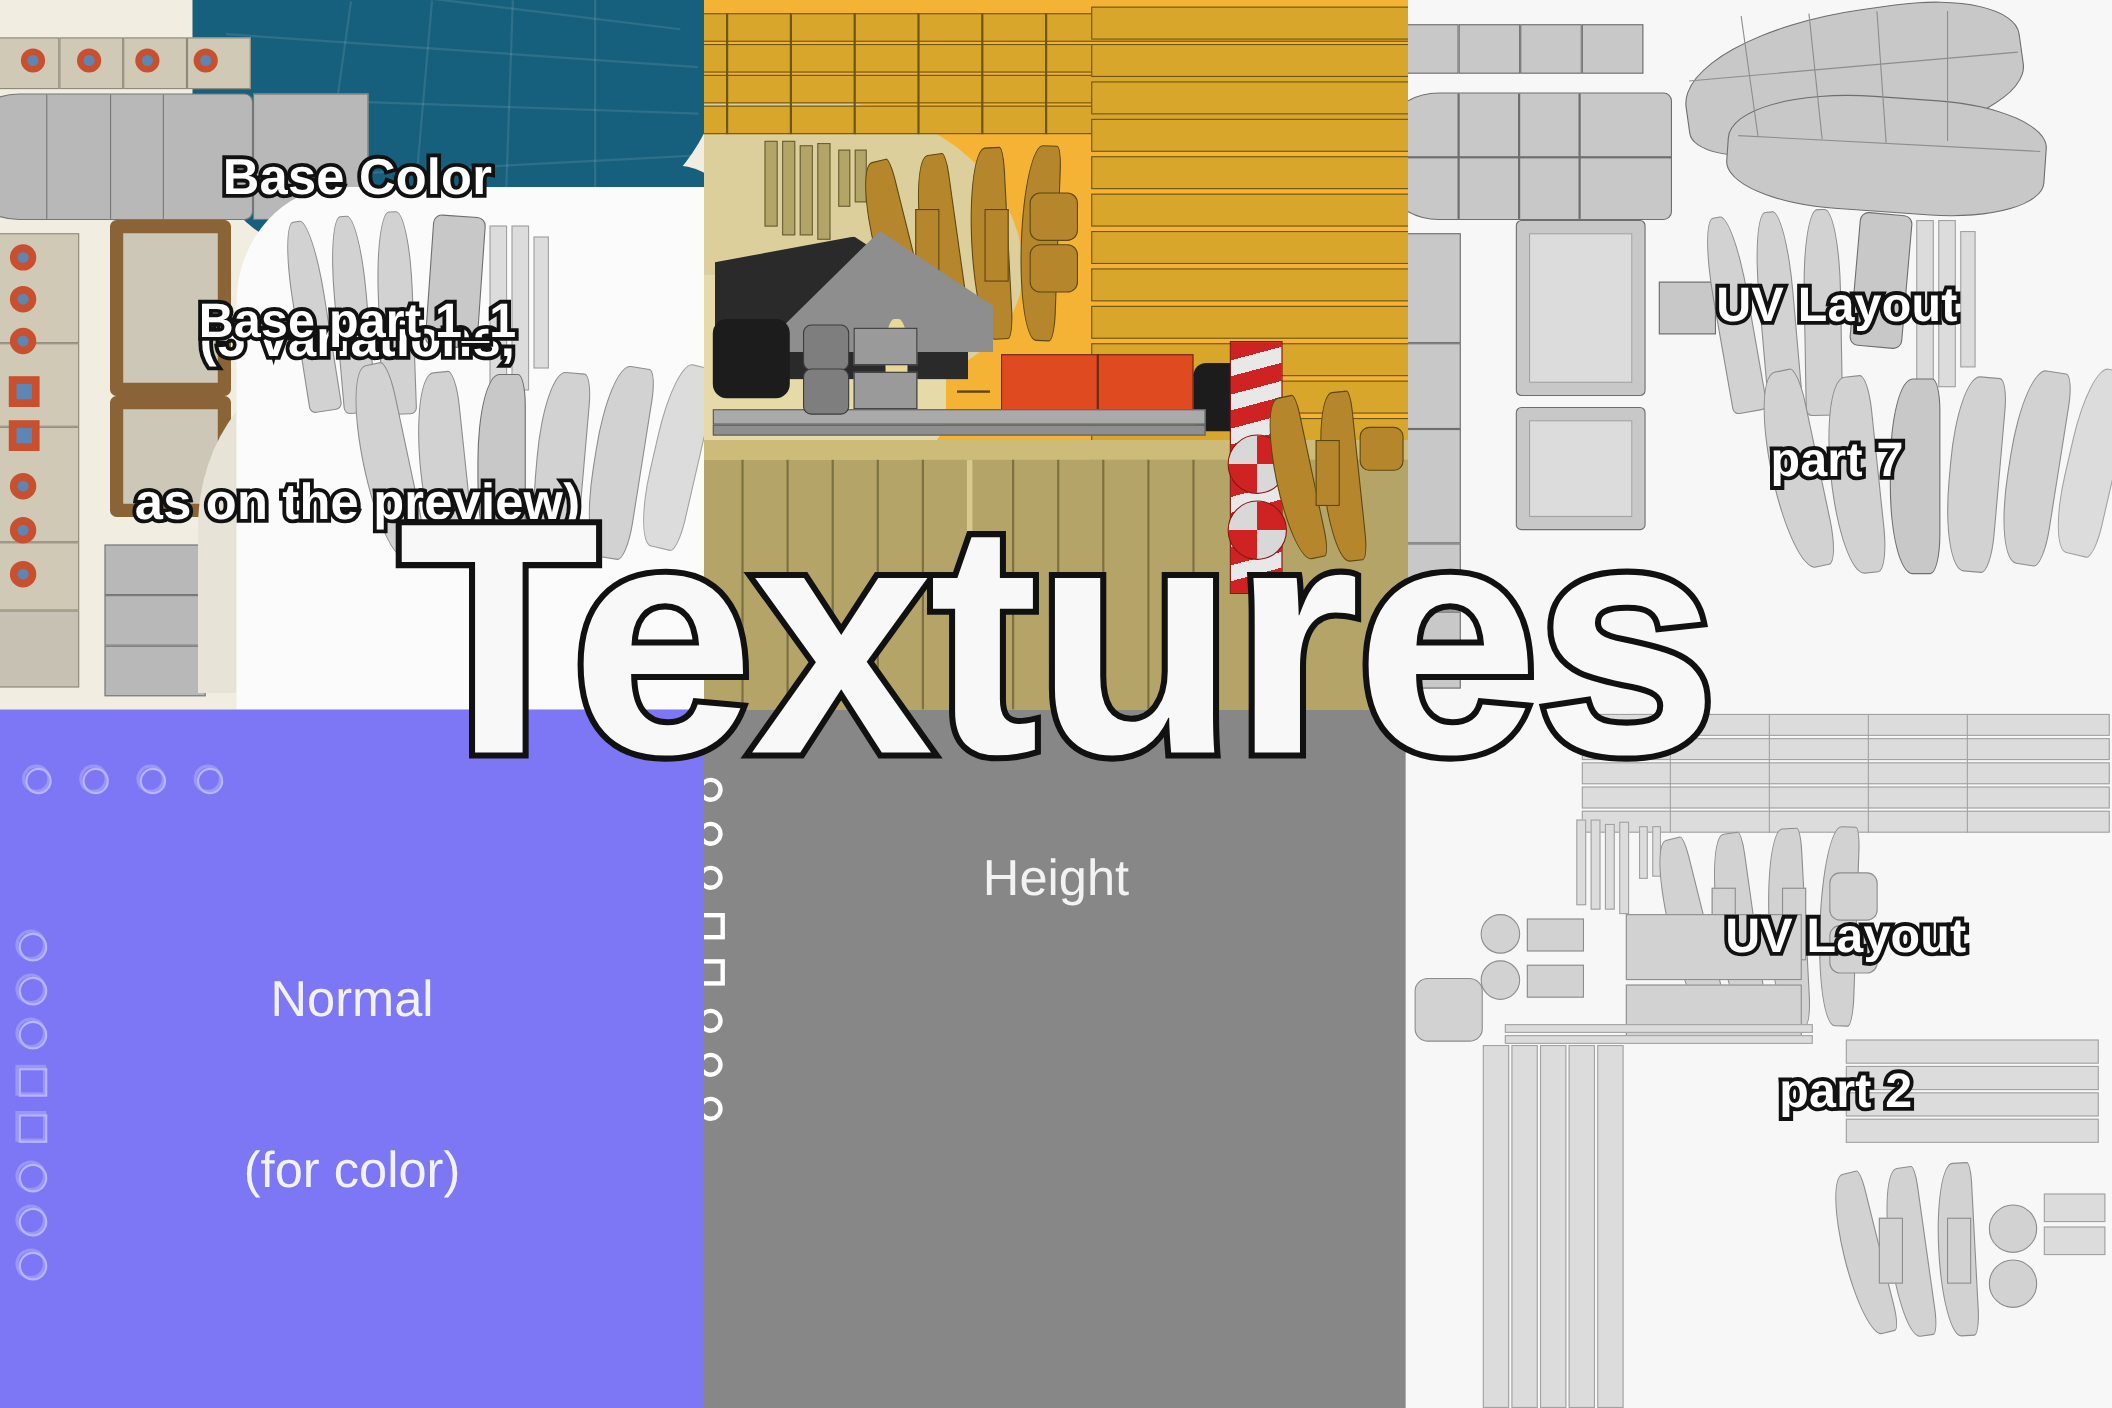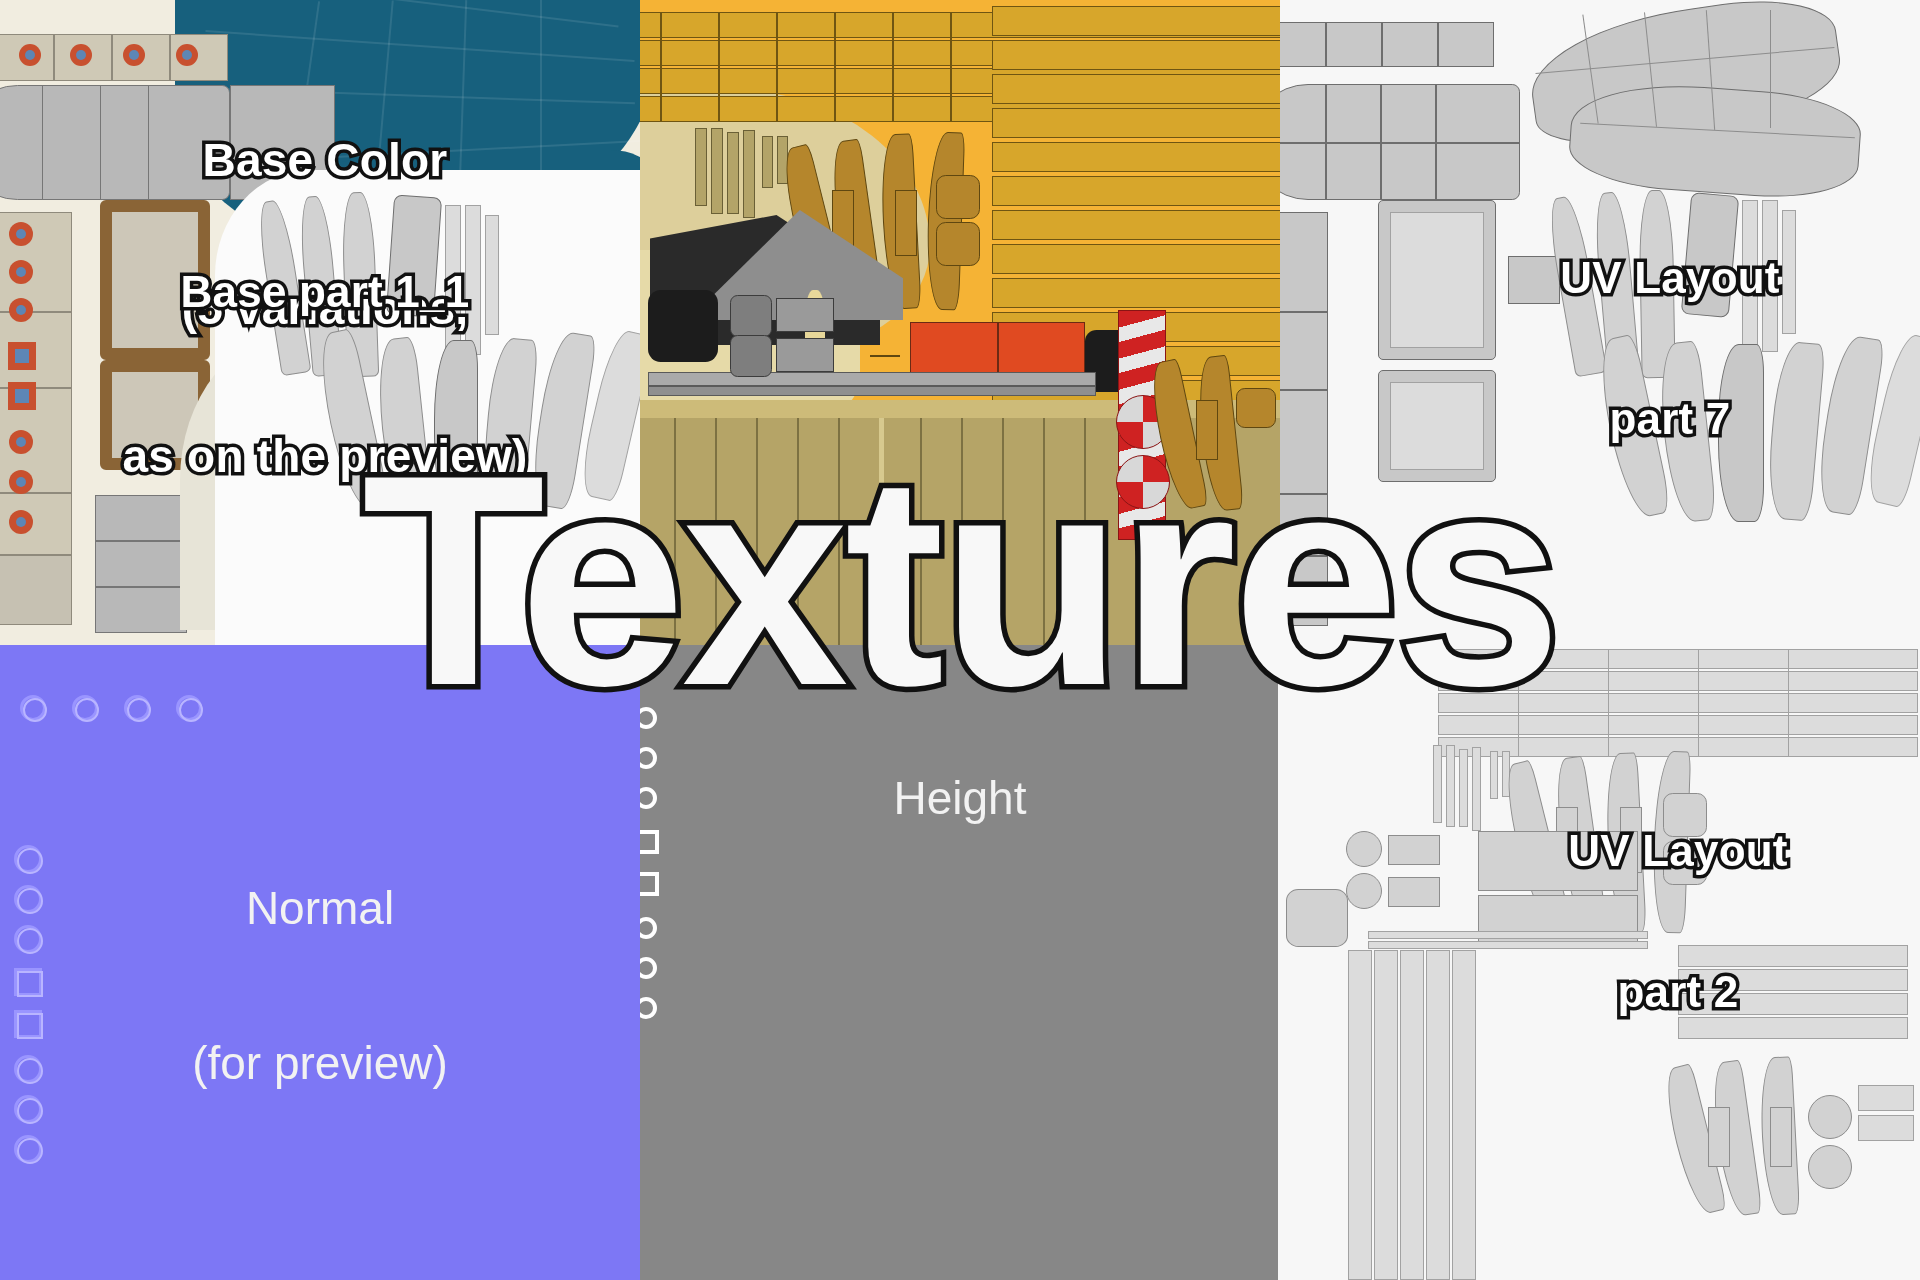--- a/index.html
+++ b/index.html
@@ -360,21 +360,21 @@
       </div>
     <div class="sh nring" style="left:14px;top:450px;width:28px;height:28px;">
         <i></i>
       </div>
     <div class="sh nring" style="left:14px;top:490px;width:28px;height:28px;">
         <i></i>
       </div>
 
     <div class="lbl-plain" style="left:20px;top:135px;width:600px;font-size:46px;">
       <div>Normal</div>
-      <div>(for preview)</div>
+      <div>(for color)</div>
     </div>
   </div>
 
   <div class="panel" id="p-height">
 
     <div class="sh hring" style="left:-5px;top:62px;width:22px;height:22px;"></div>
     <div class="sh hring" style="left:-5px;top:102px;width:22px;height:22px;"></div>
     <div class="sh hring" style="left:-5px;top:142px;width:22px;height:22px;"></div>
     <div class="sh hsq" style="left:-5px;top:185px;width:24px;height:24px;"></div>
     <div class="sh hsq" style="left:-5px;top:227px;width:24px;height:24px;"></div>

